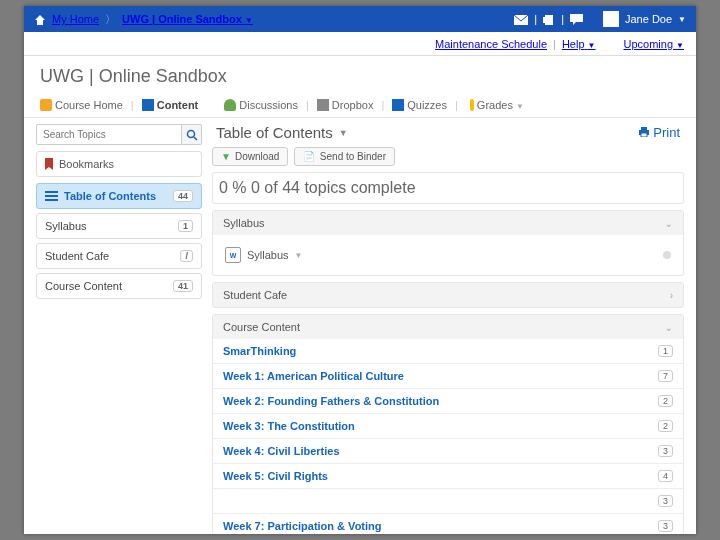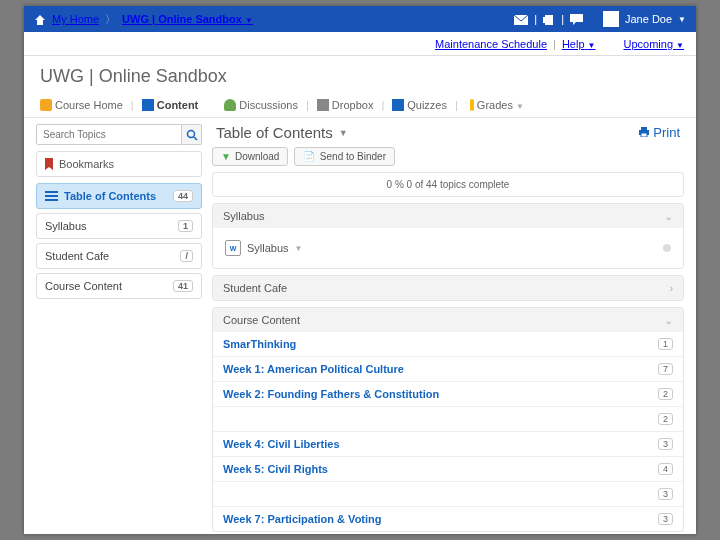--- a/index.html
+++ b/index.html
@@ -44,21 +44,21 @@
   .toc-item.active .cnt{ background:#fff;}
   .toc-icn{ display:inline-block;width:13px;height:10px;margin-right:6px;}
   .toc-icn span{display:block;width:13px;height:2px;background:#1565c0;margin-bottom:2px;}
   .r-head{ display:flex; align-items:center; padding:0 4px 6px;}
   .r-head h2{ font-size:15px; color:#555; font-weight:normal;}
   .r-head .dd2{ font-size:9px; color:#888; margin-left:6px;}
   .r-head .print{ margin-left:auto; color:#1565c0; font-size:13px; cursor:pointer;}
   .actions{ display:flex; gap:6px; padding: 0 0 6px;}
   .btn{ border:1px solid #ccc; border-radius:3px; background:#f8f8f8; padding:3px 8px; font-size:10px; color:#555; display:flex; align-items:center; gap:4px; cursor:pointer;}
   .btn .dl{ color:#4CAF50; font-weight:bold;}
-  .progressbox{ border:1px solid #e5e5e5; border-radius:3px; padding:6px; text-align:center; font-size:10px; color:#666; margin-bottom:6px;}
+  .progressbox{ border:1px solid #e5e5e5; border-radius:3px; padding:6px; text-align:left; font-size:16px; color:#666; margin-bottom:6px;}
   .module{ border:1px solid #e5e5e5; border-radius:3px; margin-bottom:6px;}
   .module .mhead{ background:#f3f3f3; padding:6px 10px; font-size:11px; color:#555; display:flex; align-items:center; cursor:pointer;}
   .module .mhead .chev{ margin-left:auto; color:#aaa; font-size:10px;}
   .module .mbody{ padding:8px 10px;}
   .topicrow{ display:flex; align-items:center; gap:6px; font-size:11px; color:#555; padding:4px 2px;}
   .topicrow .doc{ width:16px;height:16px;border:1px solid #999;border-radius:2px;font-size:7px;display:flex;align-items:center;justify-content:center;color:#1565c0;font-weight:bold;}
   .topicrow .dot{ margin-left:auto; width:8px;height:8px;border-radius:50%;background:#ddd;}
   .cc-item{ border-top:1px solid #eee; padding:6px 10px; font-size:11px; color:#1565c0; font-weight:bold; display:flex; align-items:center; cursor:pointer;}
   .cc-item:first-of-type{ border-top:none;}
   .cc-item .cnt2{ margin-left:auto; background:#fff; border:1px solid #ccc; border-radius:3px; padding:0 4px; font-size:9px; color:#666; font-weight:normal;}
@@ -221,20 +221,21 @@
             </div>
           <div class="cc-item">
               <span>Week 1: American Political Culture</span>
               <span class="cnt2">7</span>
             </div>
           <div class="cc-item">
               <span>Week 2: Founding Fathers &amp; Constitution</span>
               <span class="cnt2">2</span>
             </div>
           <div class="cc-item">
+              <span>Week 3: The Constitution</span>
               <span class="cnt2">2</span>
             </div>
           <div class="cc-item">
               <span>Week 4: Civil Liberties</span>
               <span class="cnt2">3</span>
             </div>
           <div class="cc-item">
               <span>Week 5: Civil Rights</span>
               <span class="cnt2">4</span>
             </div>

